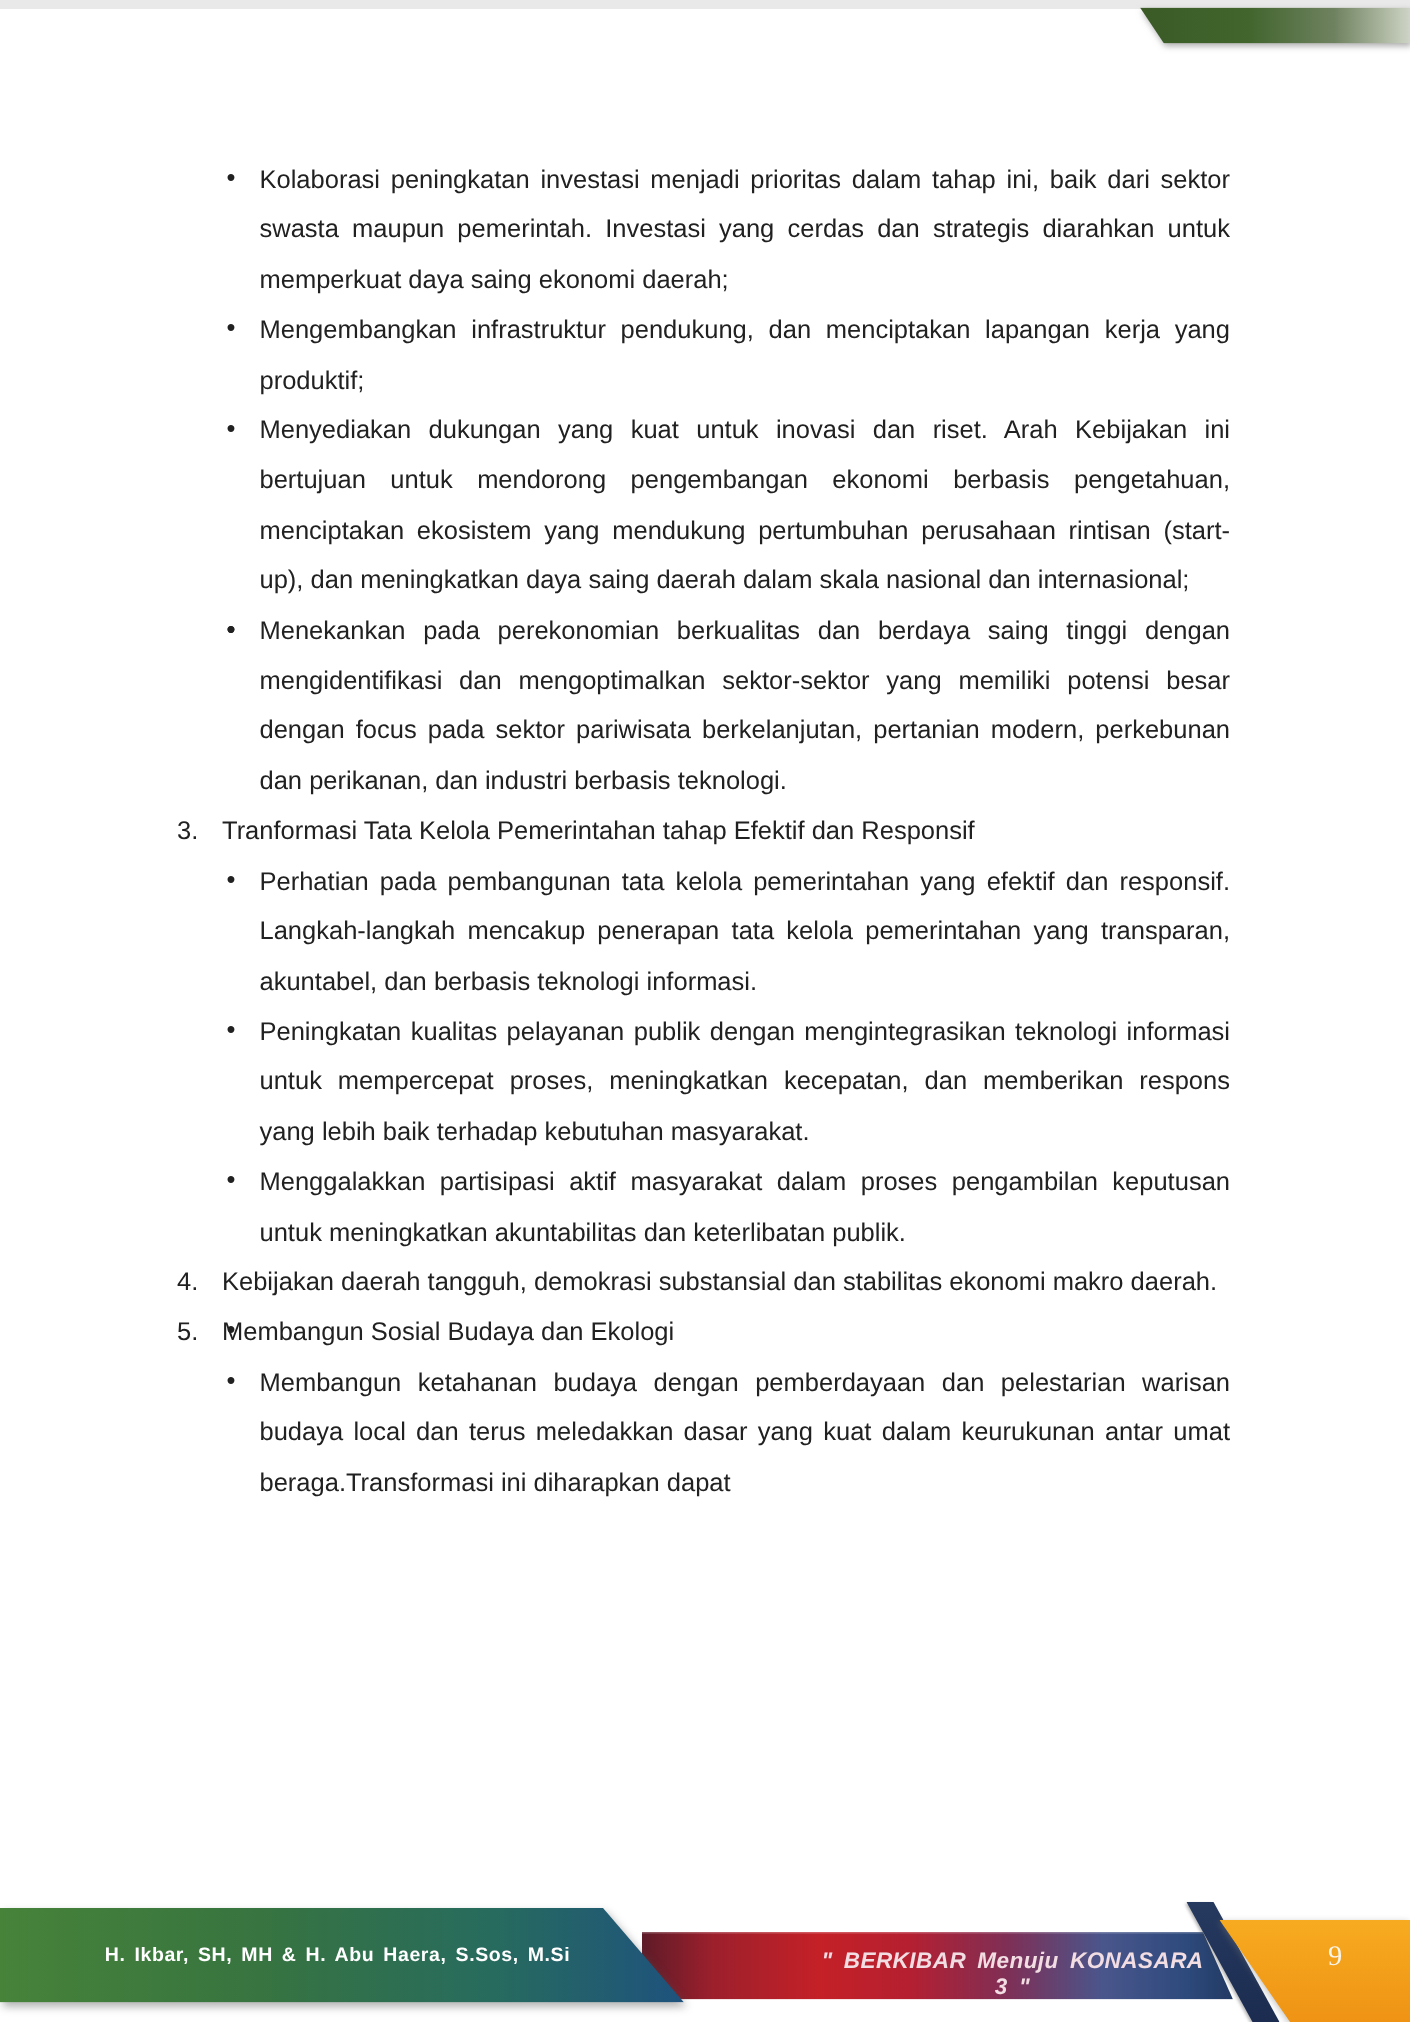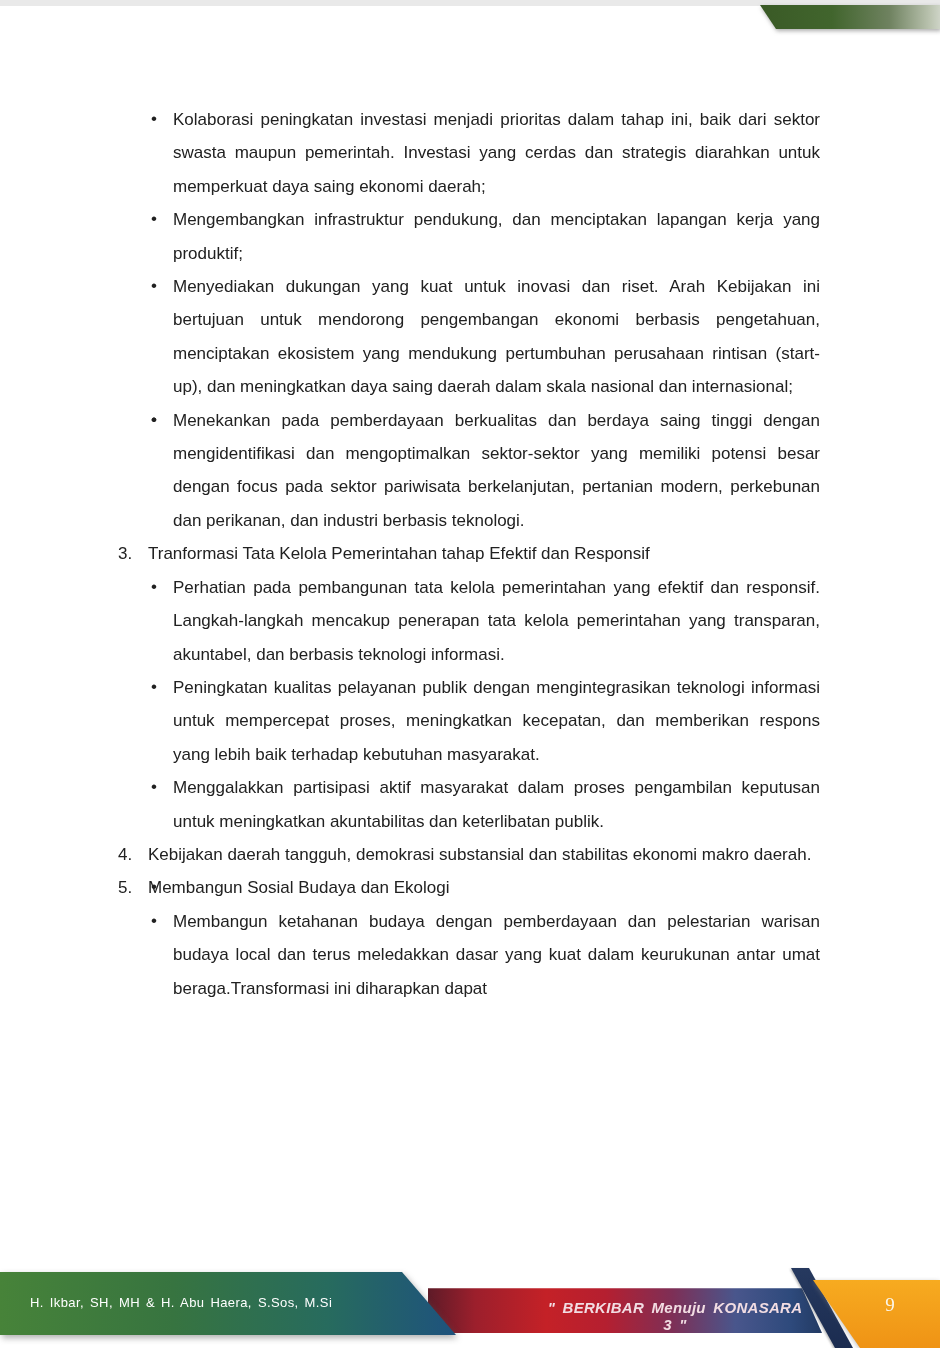--- a/index.html
+++ b/index.html
@@ -43,22 +43,22 @@
   .shape-orange { width:100%; height:100%;
     background:linear-gradient(180deg,#f7ab20 0%,#ef9315 100%);
     clip-path:polygon(8px 0,100% 0,100% 100%,55px 100%); }
   .page-number { position:absolute; left:855px; top:1294px; width:70px; text-align:center; z-index:4;
     font-family:"Liberation Serif", serif; font-size:19px; color:#fbf6ea; }
   .green-wrap { position:absolute; left:0; top:1272px; width:456px; height:63px; z-index:5;
     filter:drop-shadow(2px 3px 3px rgba(80,80,80,.45)); }
   .bar-green { width:100%; height:100%;
     background:linear-gradient(90deg,#478339 0%,#377440 38%,#276b5e 72%,#1e527d 100%);
     clip-path:polygon(0 0,402px 0,456px 100%,0 100%); }
-  .authors { position:absolute; left:30px; top:1295px; width:390px; z-index:6;
-    color:#ffffff; font-weight:normal; font-size:13px; letter-spacing:.4px; word-spacing:2px; }
+  .authors { position:absolute; left:30px; top:1295px; width:390px; text-align:center; z-index:6;
+    color:#ffffff; font-weight:bold; font-size:13px; letter-spacing:.4px; word-spacing:2px; }
 </style>
 </head>
 <body>
 
 <div class="page">
 
   <div class="top-strip"></div>
   <div class="top-banner-wrap">
     <div class="top-banner"></div>
   </div>
@@ -75,21 +75,21 @@
     </div>
     <div class="item li-bul">
       <span class="mark">•</span>
       <span class="itxt">Menyediakan dukungan yang kuat untuk inovasi dan riset. Arah Kebijakan ini bertujuan untuk mendorong pengembangan ekonomi berbasis pengetahuan, menciptakan ekosistem yang mendukung pertumbuhan perusahaan rintisan (start-up), dan meningkatkan daya saing daerah dalam skala nasional dan internasional;</span>
     </div>
     <div class="item li-bul">
       <span class="mark">•</span>
     </div>
     <div class="item li-bul">
       <span class="mark">•</span>
-      <span class="itxt">Menekankan pada pemberdayaan berkualitas dan berdaya saing tinggi dengan mengidentifikasi dan mengoptimalkan sektor-sektor yang memiliki potensi besar dengan focus pada sektor pariwisata berkelanjutan, pertanian modern, perkebunan dan perikanan, dan industri berbasis teknologi.</span>
+      <span class="itxt">Menekankan pada perekonomian berkualitas dan berdaya saing tinggi dengan mengidentifikasi dan mengoptimalkan sektor-sektor yang memiliki potensi besar dengan focus pada sektor pariwisata berkelanjutan, pertanian modern, perkebunan dan perikanan, dan industri berbasis teknologi.</span>
     </div>
 
     <div class="item li-num">
       <span class="num">3.</span>
       <span class="itxt">Tranformasi Tata Kelola Pemerintahan tahap Efektif dan Responsif</span>
     </div>
 
     <div class="item li-bul">
       <span class="mark">•</span>
       <span class="itxt">Perhatian pada pembangunan tata kelola pemerintahan yang efektif dan responsif. Langkah-langkah mencakup penerapan tata kelola pemerintahan yang transparan, akuntabel, dan berbasis teknologi informasi.</span>

